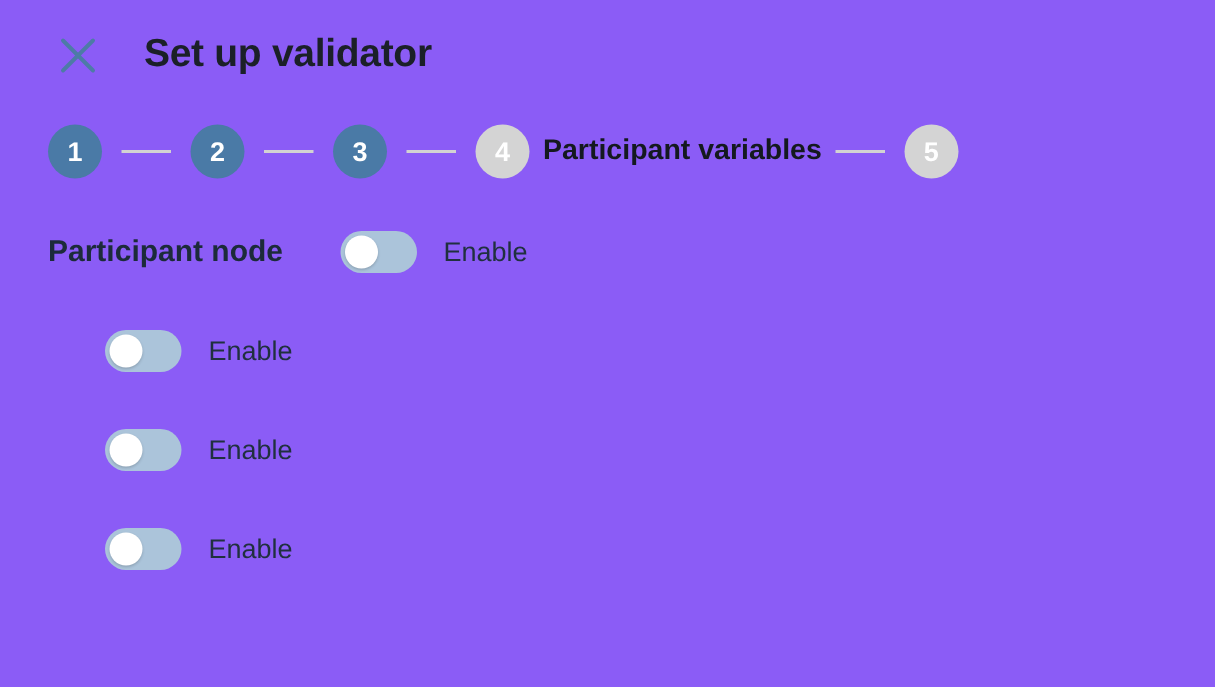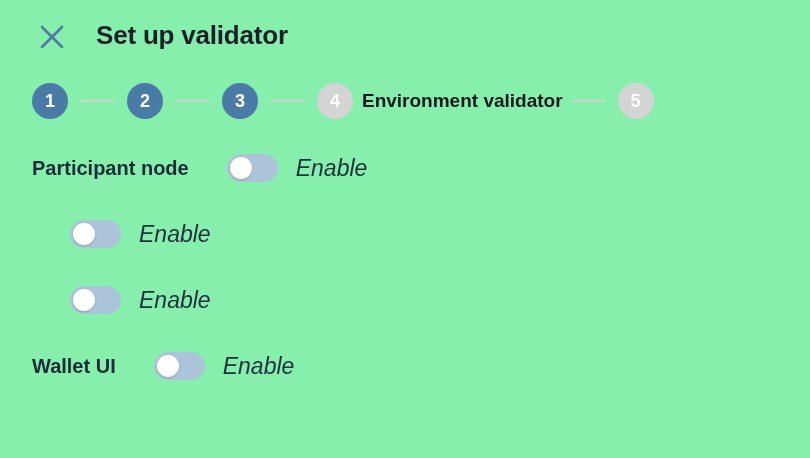--- a/index.html
+++ b/index.html
@@ -6,21 +6,21 @@
   html, body {
     width: 810px; height: 458px;
     background: #ffffff;
     font-family: "Liberation Sans", "DejaVu Sans", sans-serif;
     overflow: hidden;
     position: relative;
   }
   .canvas {
     position: absolute;
     width: 810px; height: 458px;
-    background: #86efac;
+    background: #8b5cf6;
   }
 
   
   .close-btn {
     position: absolute;
     left: 37px; top: 22px;
     width: 30px; height: 30px;
     display: flex; align-items: center; justify-content: center;
     cursor: pointer;
     background: transparent;
@@ -95,26 +95,25 @@
   }
   .toggle .knob {
     position: absolute;
     left: 3px; top: 3px;
     width: 22px; height: 22px;
     border-radius: 50%;
     background: #ffffff;
     box-shadow: 0 1px 2px rgba(0,0,0,0.18);
   }
   .toggle-label {
-    font-size: 23px;
+    font-size: 18px;
     font-weight: 400;
     color: #20303f;
     margin-left: 18px;
     white-space: nowrap;
-    font-style: italic;
   }
   .row1 { top: 148px; }
   .row2 { top: 214px; }
   .row3 { top: 280px; }
   .row4 { top: 346px; }
 </style>
 </head>
 <body>
 
 <div class="canvas">
@@ -128,21 +127,21 @@
   <h1 class="page-title">Set up validator</h1>
 
   <div class="stepper">
     <div class="step-circle active">1</div>
     <div class="step-connector"></div>
     <div class="step-circle active">2</div>
     <div class="step-connector"></div>
     <div class="step-circle active">3</div>
     <div class="step-connector"></div>
     <div class="step-circle inactive">4</div>
-    <div class="step-label">Environment validator</div>
+    <div class="step-label">Participant variables</div>
     <div class="step-connector after-label"></div>
     <div class="step-circle inactive">5</div>
   </div>
 
   <div class="row row1">
     <span class="row-label">Participant node</span>
     <div class="toggle">
       <span class="knob"></span>
     </div>
     <span class="toggle-label">Enable</span>
@@ -156,20 +155,19 @@
   </div>
 
   <div class="row row3">
     <div class="toggle">
       <span class="knob"></span>
     </div>
     <span class="toggle-label">Enable</span>
   </div>
 
   <div class="row row4">
-    <span class="row-label">Wallet UI</span>
     <div class="toggle">
       <span class="knob"></span>
     </div>
     <span class="toggle-label">Enable</span>
   </div>
 
 </div>
 
 </body></html>

